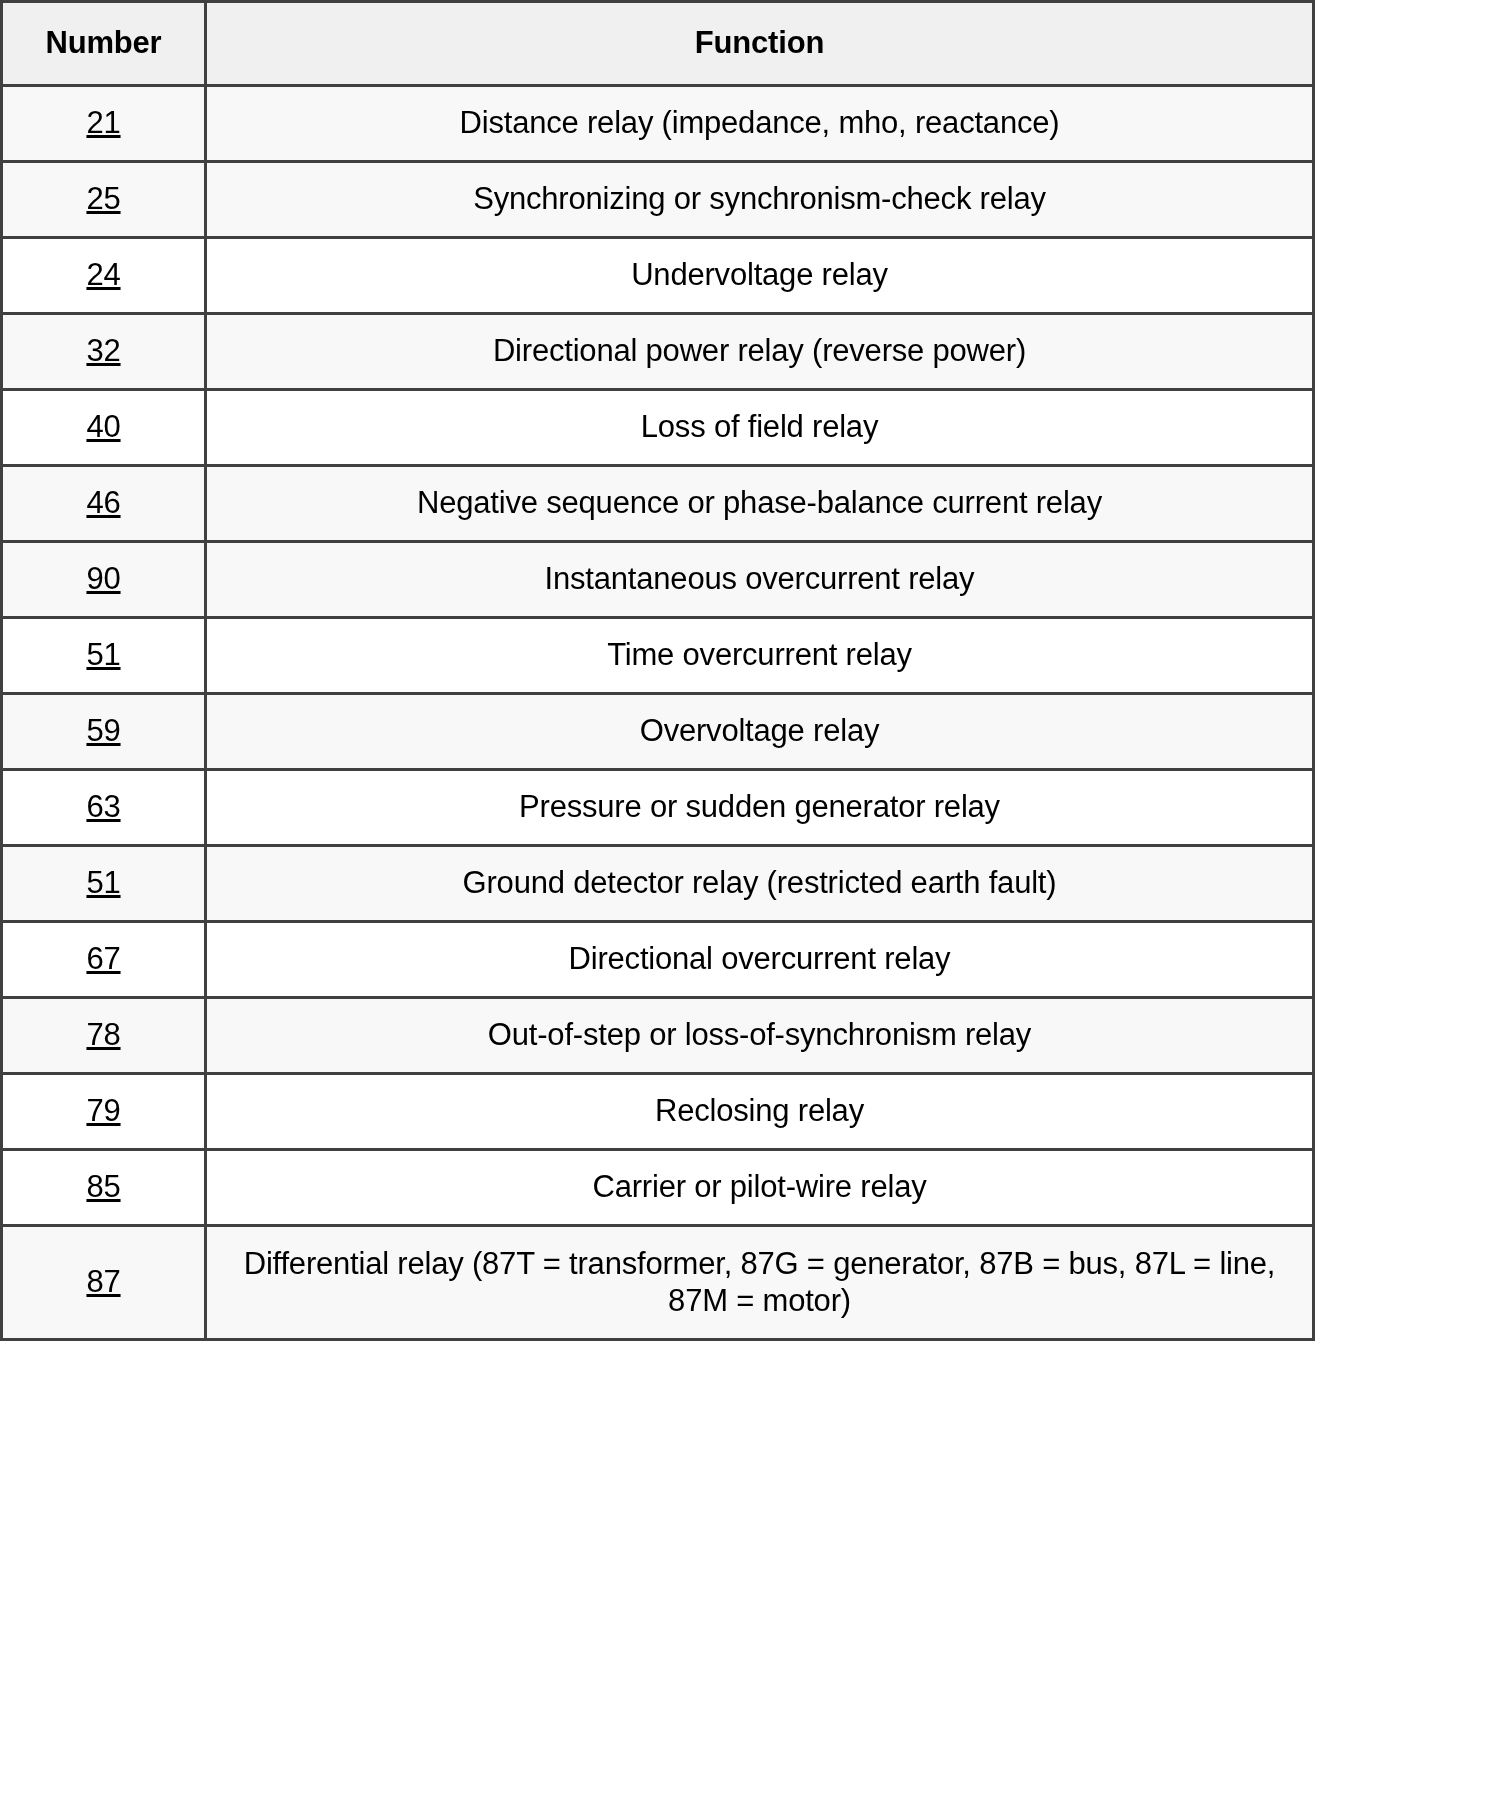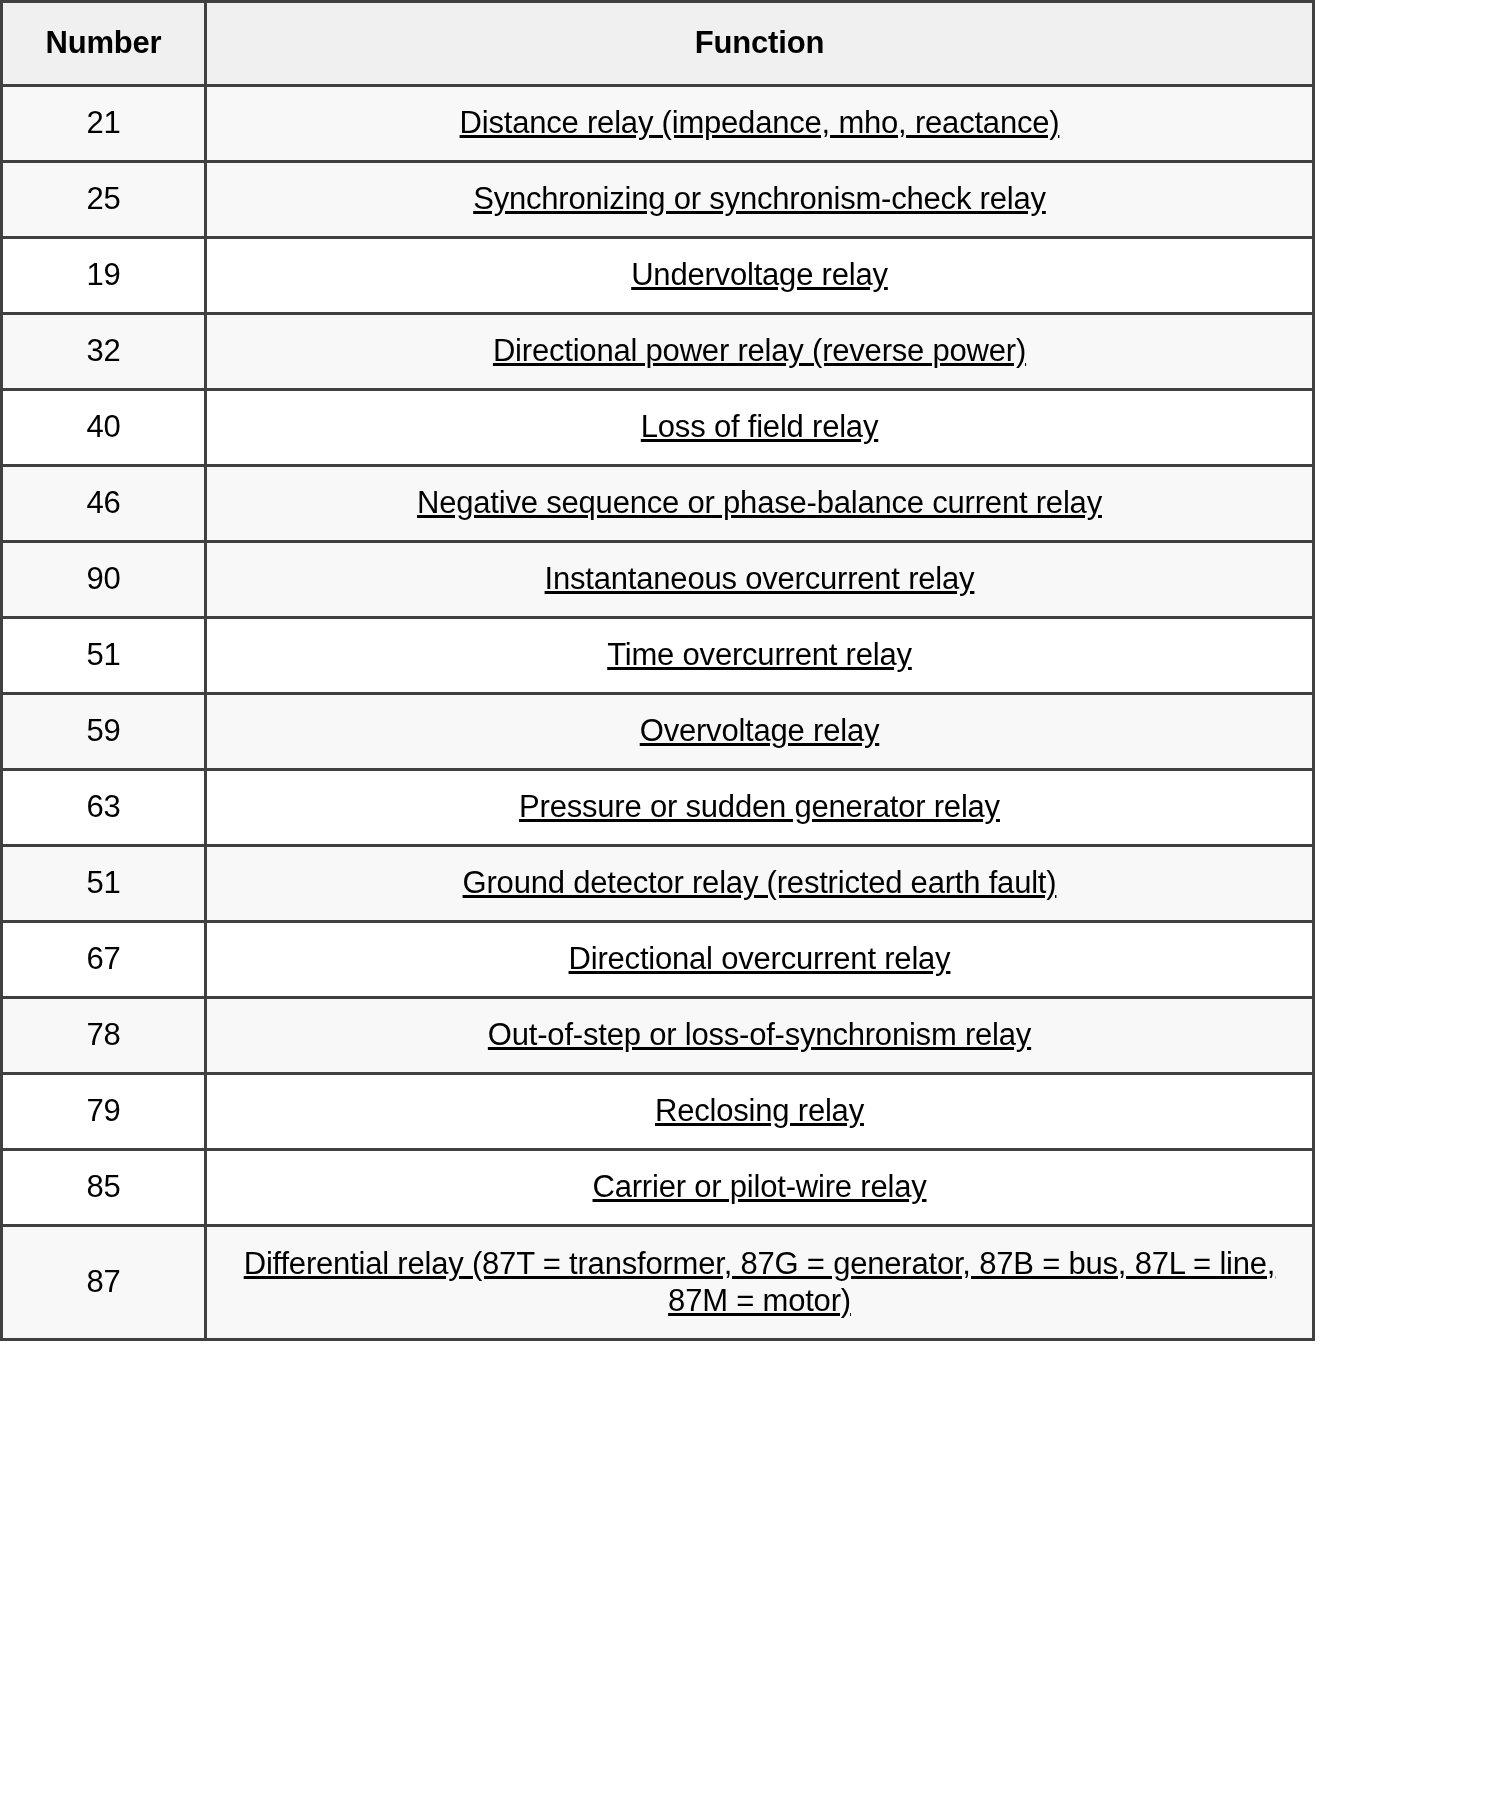--- a/index.html
+++ b/index.html
@@ -63,26 +63,26 @@
   table.relay-table tbody tr.plain td {
     background: #ffffff;
   }
 
   table.relay-table tbody tr.tall td {
     height: 114px;
   }
 
   td.num-cell {
     font-size: 31px;
+    text-decoration: underline;
   }
 
   td.fn-cell {
     white-space: normal;
     word-break: normal;
-    text-decoration: underline;
   }
 </style>
 </head>
 <body>
 
 <div class="table-wrap">
   <table class="relay-table">
     <colgroup>
       <col class="col-number">
       <col class="col-function">
@@ -100,21 +100,21 @@
         <td class="fn-cell">Distance relay (impedance, mho, reactance)</td>
       </tr>
 
 
       <tr class="shaded">
         <td class="num-cell">25</td>
         <td class="fn-cell">Synchronizing or synchronism-check relay</td>
       </tr>
 
       <tr class="plain">
-        <td class="num-cell">19</td>
+        <td class="num-cell">24</td>
         <td class="fn-cell">Undervoltage relay</td>
       </tr>
 
       <tr class="shaded">
         <td class="num-cell">32</td>
         <td class="fn-cell">Directional power relay (reverse power)</td>
       </tr>
 
       <tr class="plain">
         <td class="num-cell">40</td>

